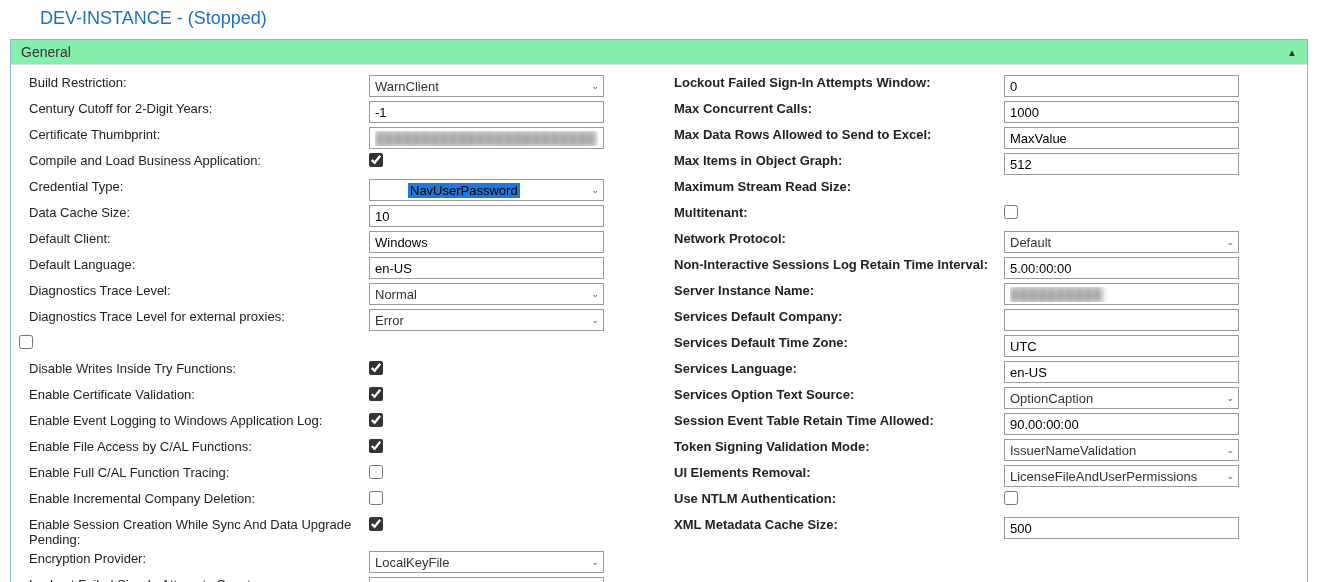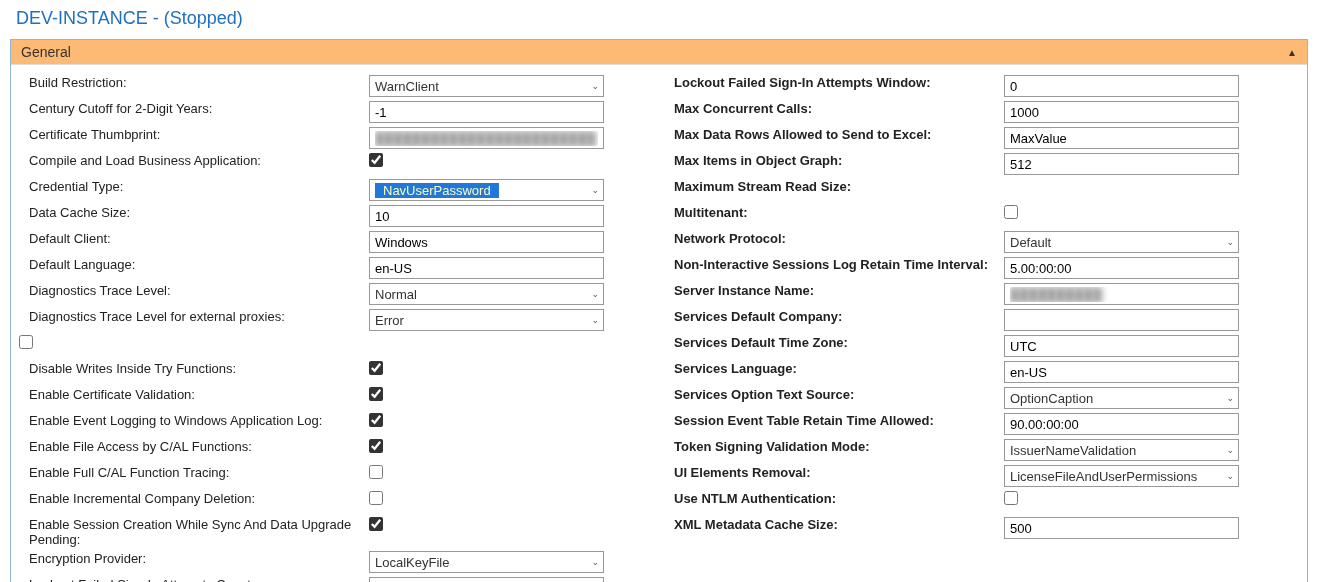--- a/index.html
+++ b/index.html
@@ -10,26 +10,27 @@
     font-size: 13px;
     color: #333;
     background: #fff;
     width: 1318px;
   }
   .title {
     color: #2070c0;
     font-size: 18px;
     font-weight: 400;
     padding: 3px 6px 10px 6px;
+    margin-left: 24px;
   }
   .panel {
     border: 1px solid #8fb8d8;
   }
   .section-header {
-    background: #fdba74;
+    background: #86efac;
     padding: 4px 10px;
     font-size: 14px;
     color: #333;
     display: flex;
     justify-content: space-between;
     align-items: center;
     border-bottom: 1px solid #ddd;
   }
   .collapse-icon {
     font-size: 10px;
@@ -86,22 +87,23 @@
     position: absolute;
     right: 4px;
     top: 50%;
     transform: translateY(-50%);
     font-size: 9px;
     color: #555;
     pointer-events: none;
   }
   .select.highlighted .sel-text {
     background: #2078d8;
-    color: #fef9c3;
-    padding: 0 8px;
+    color: #000000;
+    padding: 0 2px;
+    margin-left: 33px;
   }
   input[type="checkbox"] {
     width: 14px;
     height: 14px;
     margin: 0;
     accent-color: #333;
   }
   .blur {
     color: transparent;
     text-shadow: 0 0 6px rgba(100,100,100,0.6);

